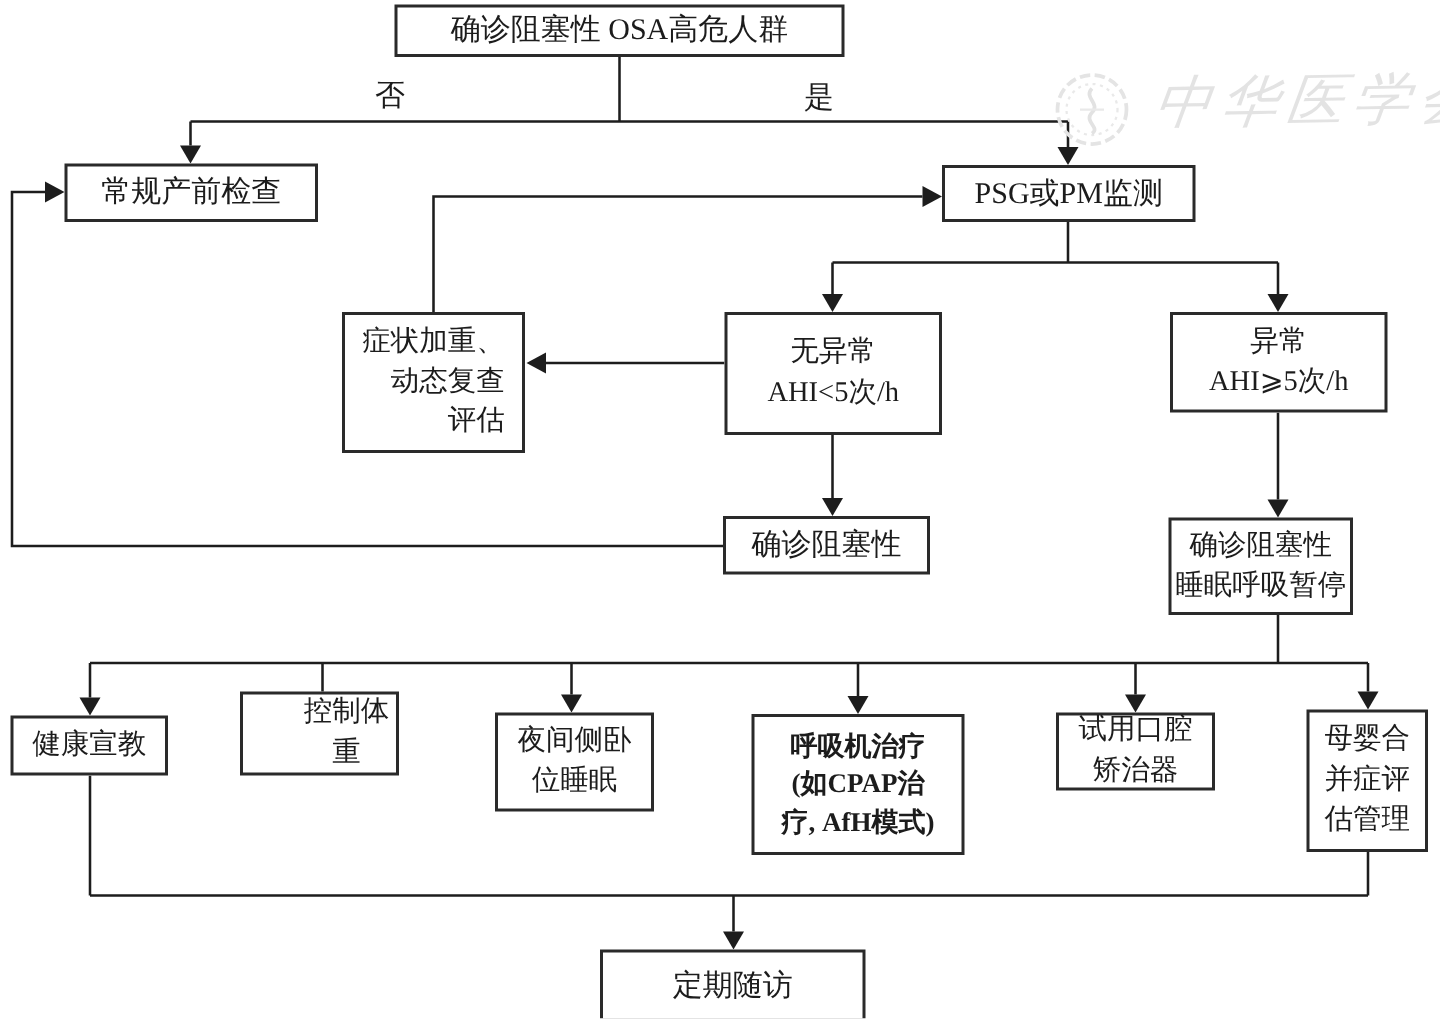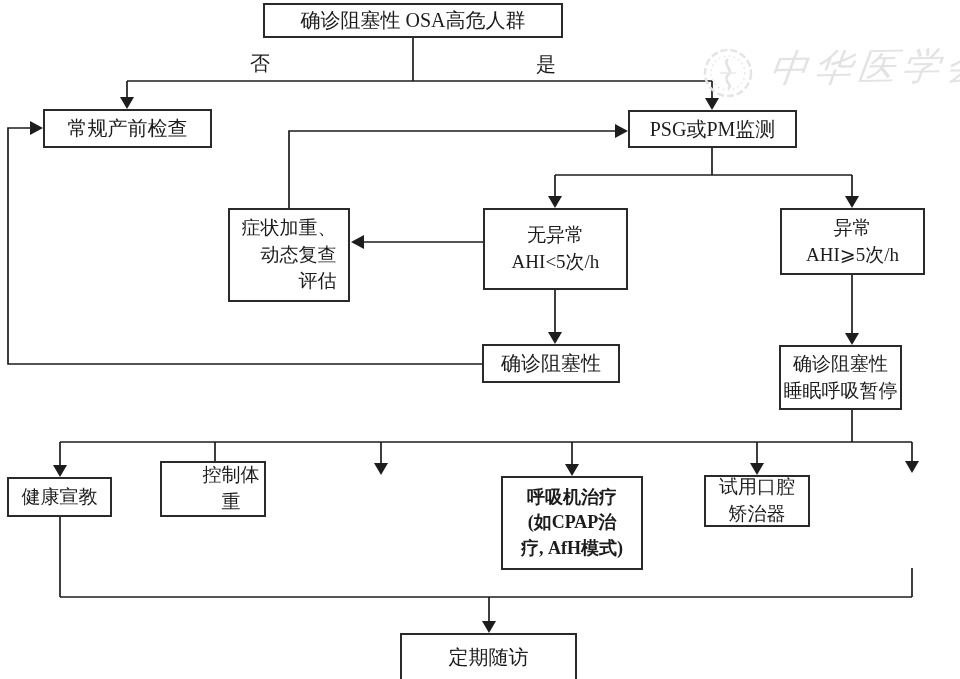--- a/index.html
+++ b/index.html
@@ -138,24 +138,29 @@
 
   <div class="node" style="left:482px;top:344px;width:138px;height:39px;">确诊阻塞性</div>
 
   <div class="node" style="left:779px;top:345px;width:123px;height:65px;font-size:19px;">确诊阻塞性
 睡眠呼吸暂停</div>
 
   <div class="node" style="left:7px;top:477px;width:105px;height:40px;font-size:19px;">健康宣教</div>
 
   <div class="node" style="left:160px;top:461px;width:106px;height:56px;font-size:19px;padding-left:36px;">控制体重</div>
 
+  <div class="node" style="left:330px;top:475px;width:106px;height:66px;font-size:19px;">夜间侧卧
+位睡眠</div>
 
   <div class="node" style="left:501px;top:476px;width:142px;height:94px;font-size:18px;font-weight:bold;">呼吸机治疗
 (如CPAP治
 疗, AfH模式)</div>
 
   <div class="node" style="left:704px;top:475px;width:106px;height:52px;font-size:19px;">试用口腔
 矫治器</div>
 
+  <div class="node" style="left:871px;top:473px;width:81px;height:95px;font-size:19px;">母婴合
+并症评
+估管理</div>
 
   <div class="node" style="left:400px;top:633px;width:177px;height:48px;">定期随访</div>
 
 </div>
 
 </body></html>

